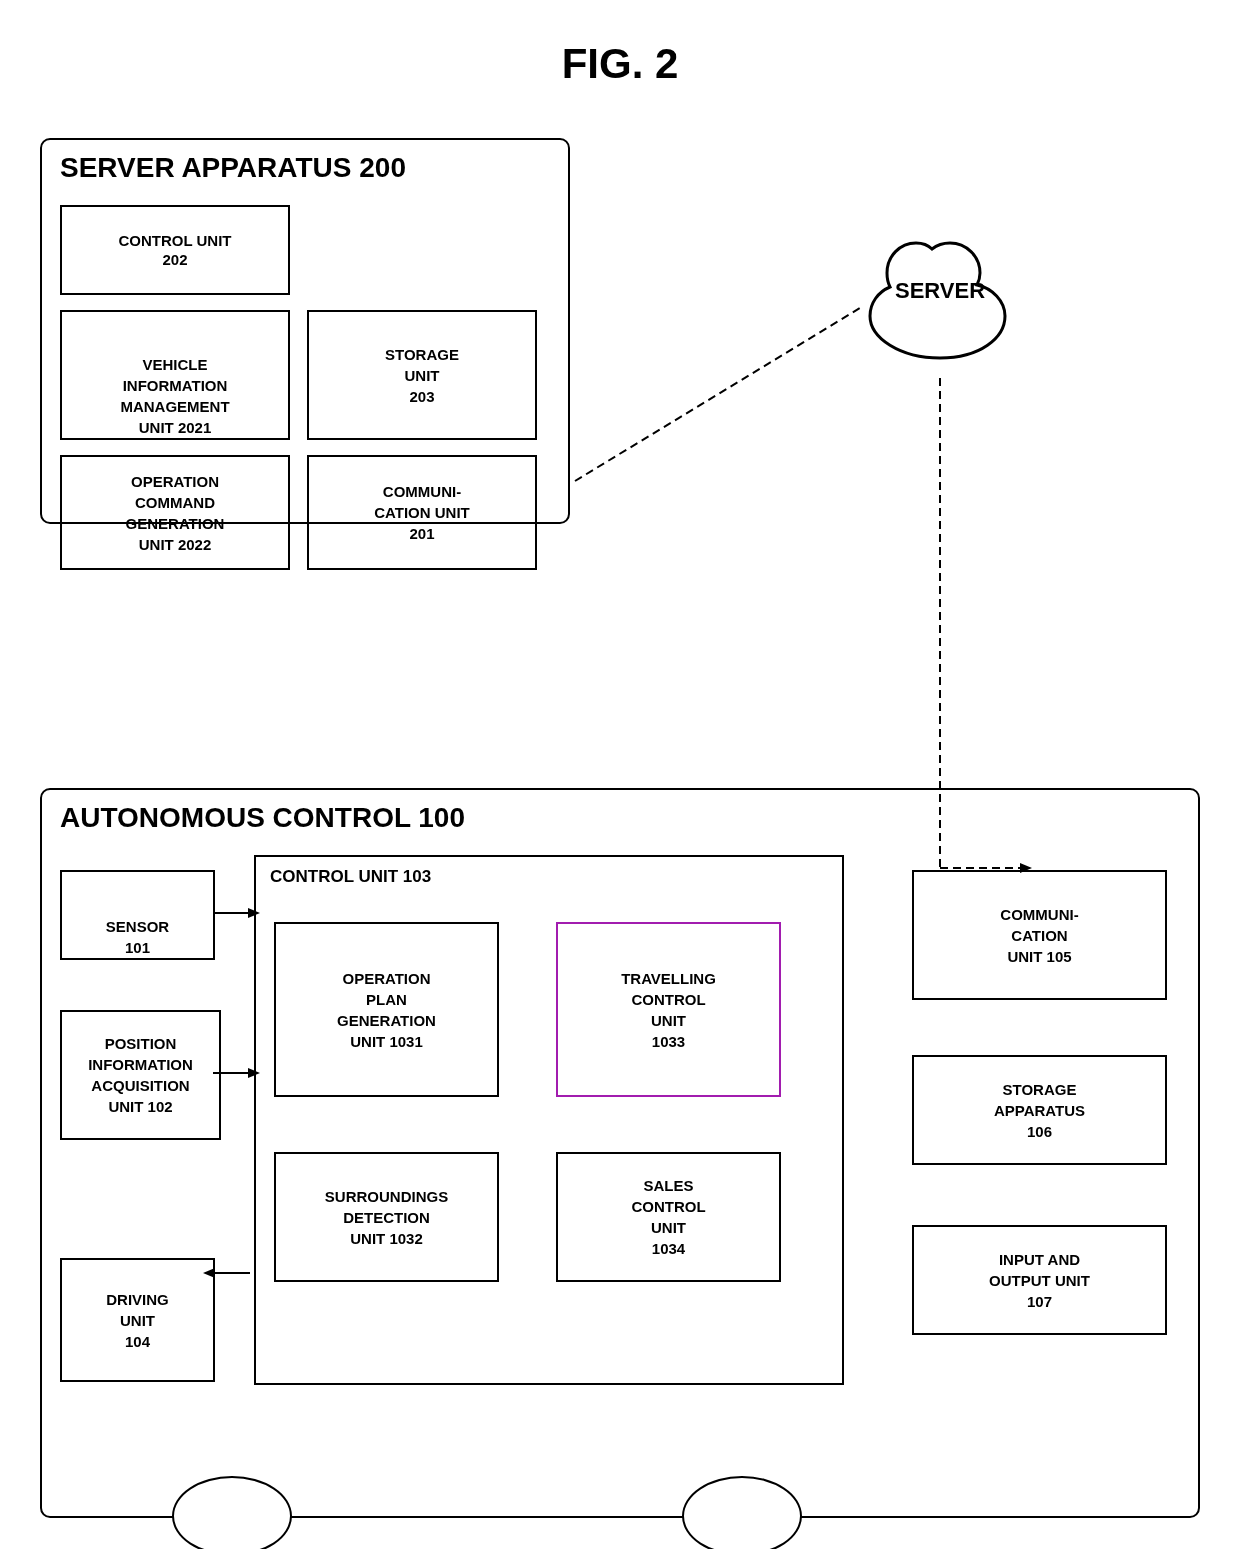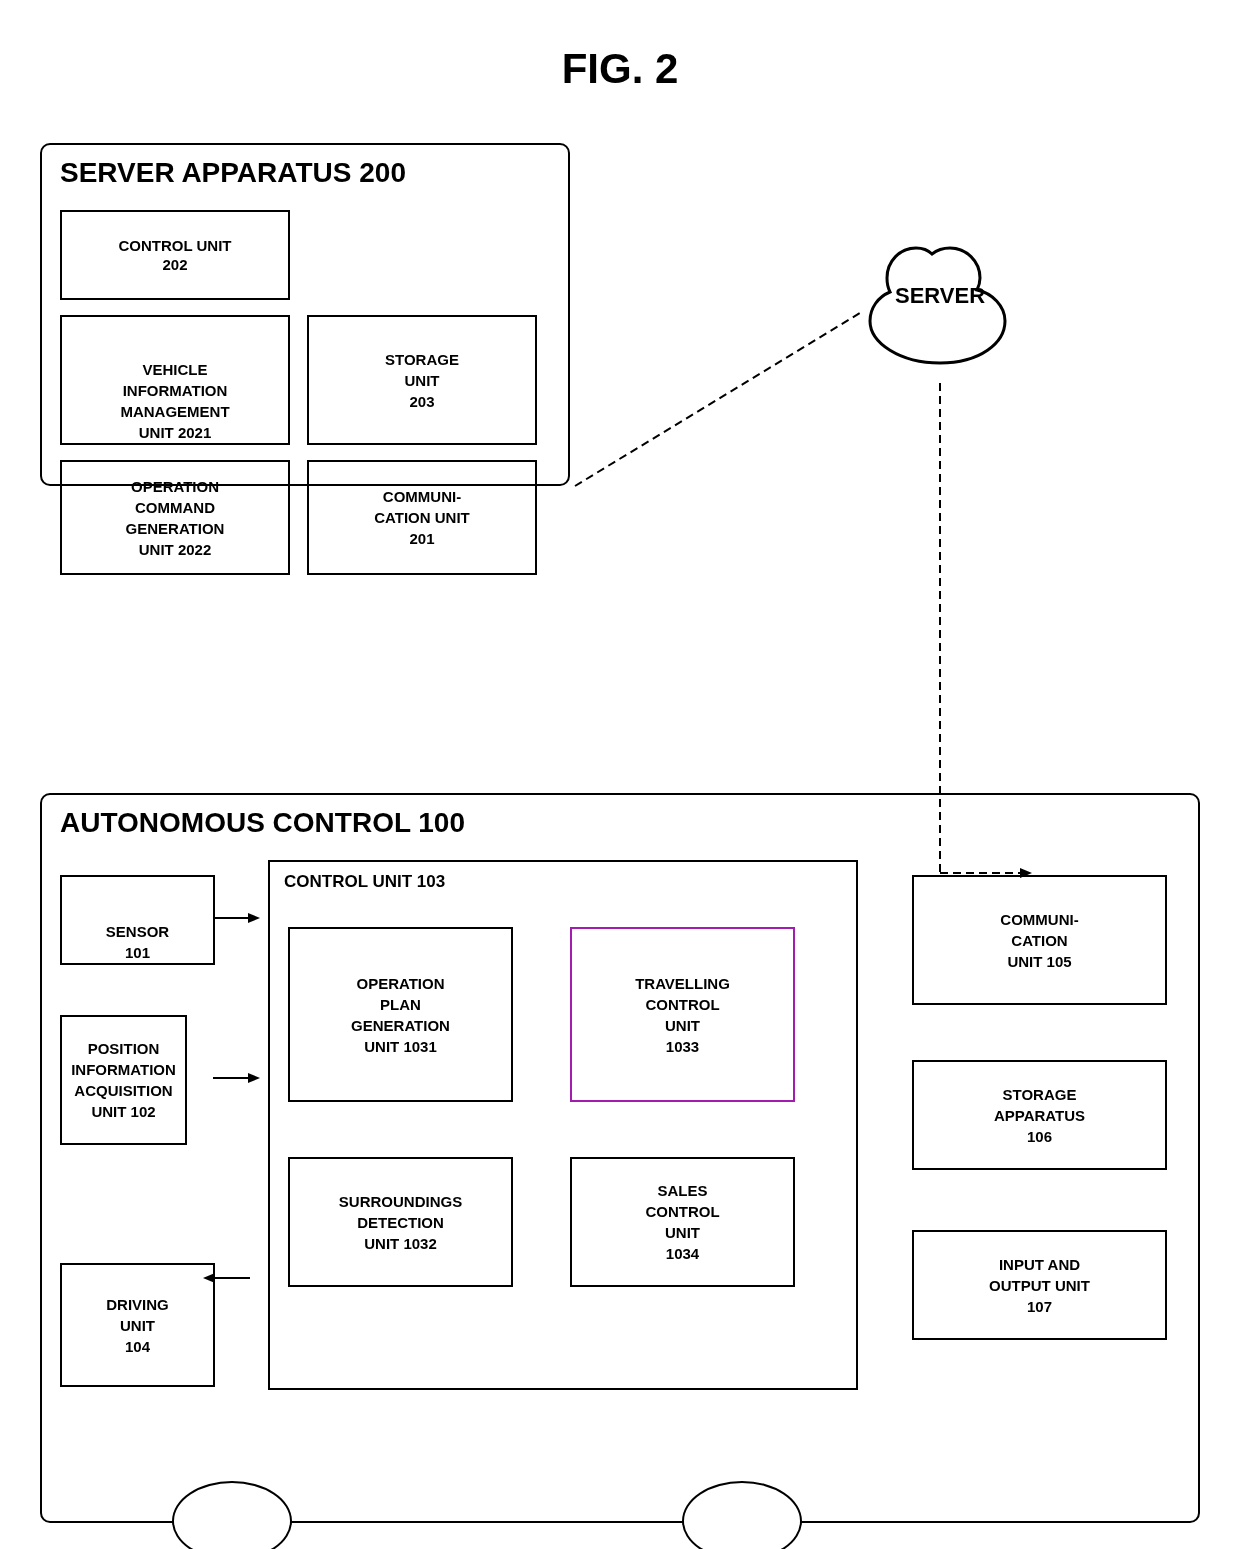--- a/index.html
+++ b/index.html
@@ -9,39 +9,38 @@
       width: 1240px;
       min-height: 1549px;
       position: relative;
       overflow: hidden;
     }
 
     .page-title {
       text-align: center;
       font-size: 42px;
       font-weight: bold;
-      padding: 22px 0 20px 0;
+      padding: 40px 0 20px 0;
       font-family: Arial, sans-serif;
-      margin-top: 23px;
     }
 
     .diagram-container {
       position: relative;
       width: 1200px;
       margin: 0 auto;
       height: 1480px;
     }
 
     
     .server-apparatus {
       position: absolute;
       top: 30px;
       left: 20px;
       width: 530px;
-      height: 343px;
+      height: 386px;
       border: 2.5px solid #000;
       border-radius: 10px;
     }
 
     .server-apparatus .box-title {
       position: absolute;
       top: 12px;
       left: 18px;
       font-size: 28px;
       font-weight: bold;
@@ -168,21 +167,21 @@
       font-size: 15px;
       font-weight: bold;
       line-height: 1.4;
     }
 
     
     .position-info {
       position: absolute;
       top: 220px;
       left: 18px;
-      width: 127px;
+      width: 161px;
       height: 130px;
       border: 2px solid #000;
       display: flex;
       align-items: center;
       justify-content: center;
       text-align: center;
       font-size: 15px;
       font-weight: bold;
       line-height: 1.4;
     }
@@ -202,21 +201,21 @@
       font-size: 15px;
       font-weight: bold;
       line-height: 1.4;
       margin-top: 38px;
     }
 
     
     .control-unit-103 {
       position: absolute;
       top: 65px;
-      left: 226px;
+      left: 212px;
       width: 590px;
       height: 530px;
       border: 2px solid #000;
     }
 
     .control-unit-103 .inner-title {
       position: absolute;
       top: 10px;
       left: 14px;
       font-size: 17px;

